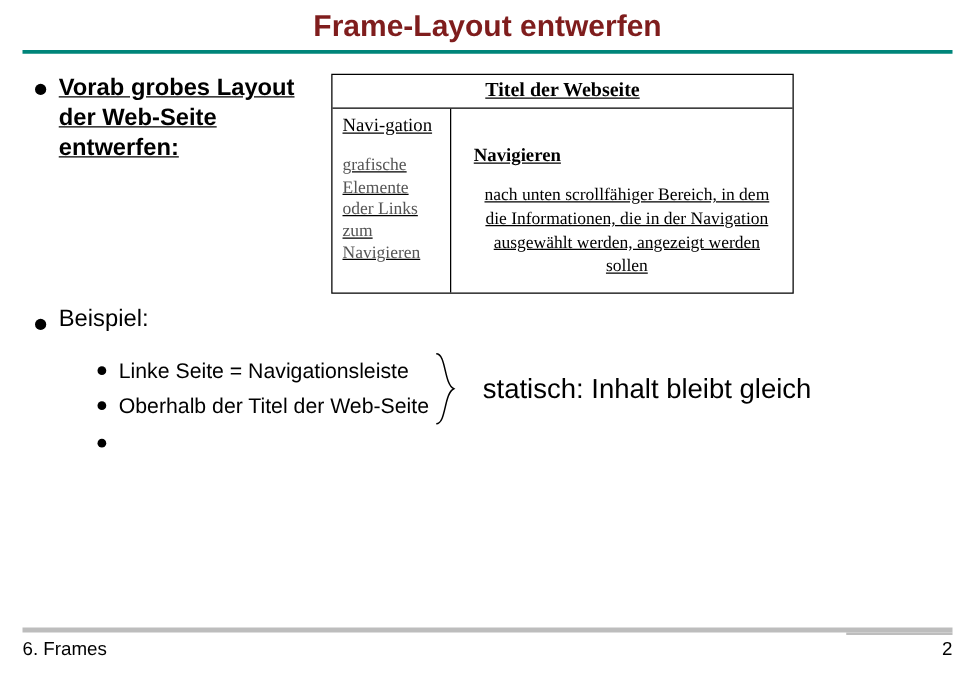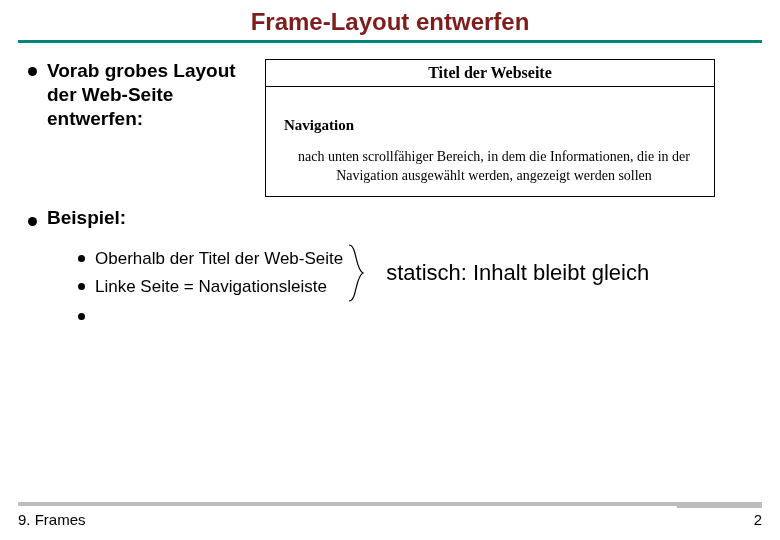--- a/index.html
+++ b/index.html
@@ -23,37 +23,38 @@
     height: 3px;
     background: #00857a;
     margin-bottom: 16px;
   }
   .content { position: relative; }
 
   .row1 {
     display: flex;
     align-items: flex-start;
     margin-bottom: 10px;
+    text-decoration: underline;
   }
   .bullet-lg {
     width: 9px; height: 9px; background: #000; border-radius: 50%;
     margin: 8px 10px 0 10px; flex: 0 0 auto;
   }
   .b1-text {
     font-size: 19px;
     font-weight: bold;
     line-height: 1.25;
     width: 210px;
     flex: 0 0 auto;
   }
 
   
   .diagram {
     border: 1px solid #000;
-    width: 450px;
+    width: 370px;
     flex: 0 0 auto;
     margin-left: 8px;
     font-family: "Times New Roman", Times, serif;
   }
   .diag-title {
     text-align: center;
     font-weight: bold;
     font-size: 16px;
     border-bottom: 1px solid #000;
     padding: 4px 0;
@@ -69,21 +70,21 @@
   .diag-nav-desc { color: #555; font-size: 14px; line-height: 1.25; }
   .diag-main { flex: 1; padding: 6px 10px 10px 18px; }
   .diag-main-label { font-weight: bold; font-size: 15px; margin-bottom: 14px; margin-top:24px;}
   .diag-main-desc { font-size: 14px; line-height: 1.35; text-align: center; }
 
   .b2-row {
     display: flex;
     align-items: center;
     margin: 6px 0 12px 0;
   }
-  .b2-text { font-size: 19px; font-weight: bold; text-align: right; }
+  .b2-text { font-size: 19px; font-weight: normal; text-align: right; }
 
   .sublist {
     margin-left: 60px;
     display: flex;
     align-items: center;
   }
   .subcol-left { }
   .sub-item {
     display: flex;
     align-items: center;
@@ -144,55 +145,59 @@
 
 <div class="content">
 
   <div class="row1">
     <div class="bullet-lg"></div>
     <div class="b1-text">Vorab grobes Layout der Web-Seite entwerfen:</div>
 
     <div class="diagram">
       <div class="diag-title">Titel der Webseite</div>
       <div class="diag-body">
+        <div class="diag-nav">
+          <div class="diag-nav-label">Navi-gation</div>
+          <div class="diag-nav-desc">grafische Elemente oder Links zum Navigieren</div>
+        </div>
         <div class="diag-main">
-          <div class="diag-main-label">Navigation</div>
+          <div class="diag-main-label">Navigieren</div>
           <div class="diag-main-desc">nach unten scrollfähiger Bereich, in dem die Informationen, die in der Navigation ausgewählt werden, angezeigt werden sollen</div>
         </div>
       </div>
     </div>
   </div>
 
   <div class="b2-row">
     <div class="bullet-lg"></div>
     <div class="b2-text">Beispiel:</div>
   </div>
 
   <div class="sublist">
     <div class="subcol-left">
       <div class="sub-item">
         <div class="bullet-sm"></div>
-        <div class="sub-text">Oberhalb der Titel der Web-Seite</div>
+        <div class="sub-text">Linke Seite = Navigationsleiste</div>
       </div>
       <div class="sub-item">
         <div class="bullet-sm"></div>
-        <div class="sub-text">Linke Seite = Navigationsleiste</div>
+        <div class="sub-text">Oberhalb der Titel der Web-Seite</div>
       </div>
     </div>
     <div class="brace-col">
       <svg viewBox="0 0 18 60">
         <path d="M2 2 C10 2 8 26 16 30 C8 34 10 58 2 58" fill="none" stroke="#000" stroke-width="1.2"></path>
       </svg>
     </div>
     <div class="static-text">statisch: Inhalt bleibt gleich</div>
   </div>
 
   <div class="sub-item-last">
     <div class="bullet-sm"></div>
   </div>
 
 </div>
 
 <div class="footer-line"></div>
 <div class="footer">
-  <span>9. Frames</span>
+  <span>6. Frames</span>
   <span>2</span>
 </div>
 
 </body></html>

